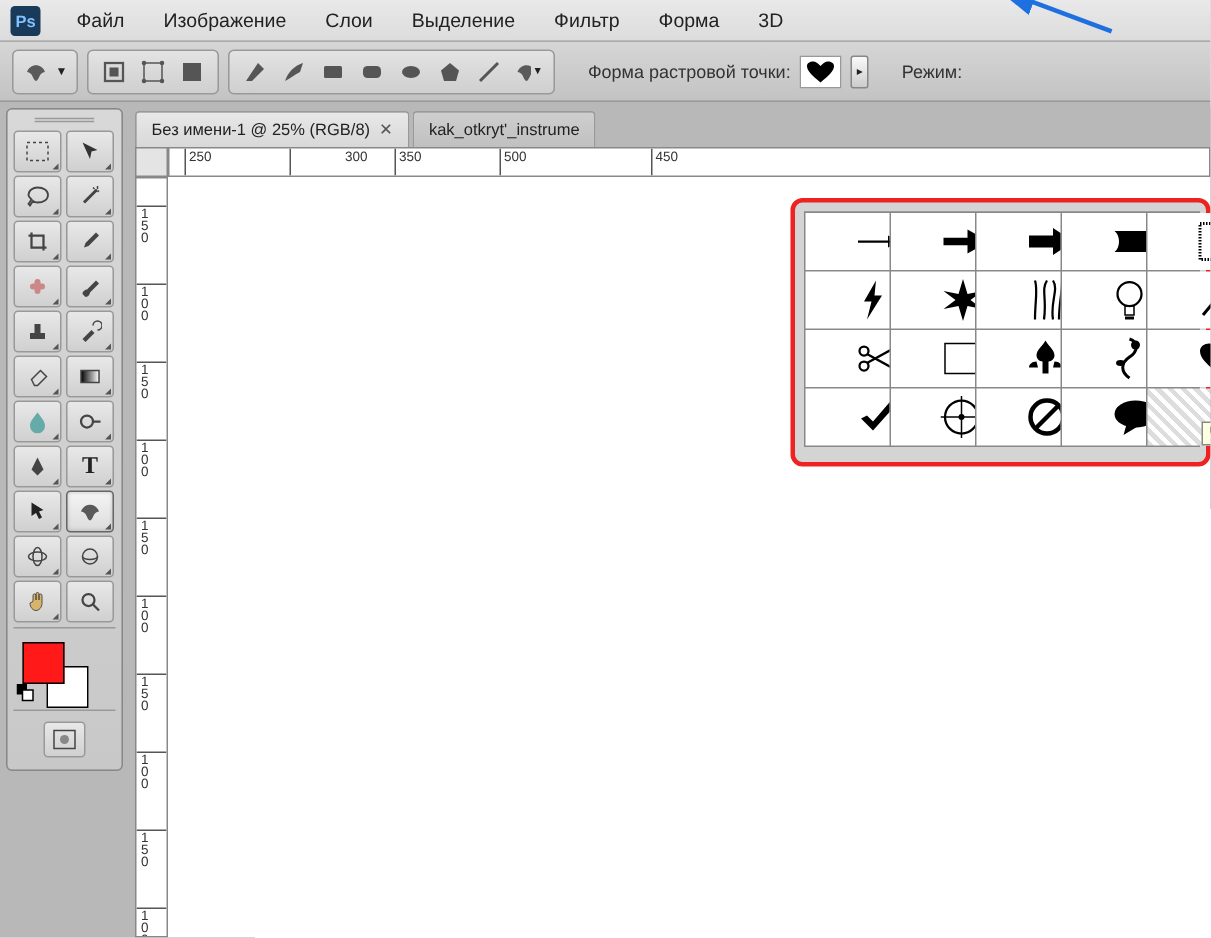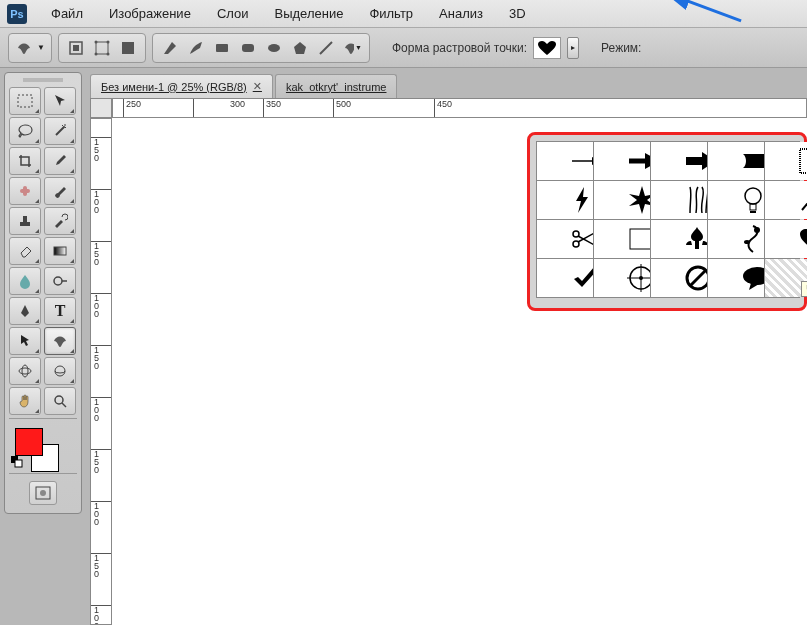--- a/index.html
+++ b/index.html
@@ -20,21 +20,21 @@
   .tool-btn.selected { background:linear-gradient(#f5f5f5,#dcdcdc); border-color:#666; box-shadow:inset 0 0 3px rgba(0,0,0,.2); }
   .tool-btn .tri { position:absolute; right:1px; bottom:1px; width:0; height:0; border-left:4px solid transparent; border-bottom:4px solid #555; }
   .tool-div { height:1px; background:#999; margin:3px 0; }
   .color-swatches { position:relative; height:44px; margin-top:4px; }
   .swatch-fg { position:absolute; left:6px; top:2px; width:28px; height:28px; background:#ff1919; border:1px solid #000; z-index:2; }
   .swatch-bg { position:absolute; left:22px; top:18px; width:28px; height:28px; background:#fff; border:1px solid #000; z-index:1; }
   .mini-swap { position:absolute; left:2px; top:30px; font-size:9px; }
   .quick-mask { display:flex; justify-content:center; margin-top:4px; }
   .doc-area { position:absolute; left:90px; top:4px; right:0; bottom:0; background:#b8b8b8; }
   .tab-strip { display:flex; align-items:flex-end; height:26px; background:#b8b8b8; }
-  .tab { height:24px; padding:4px 10px; background:linear-gradient(#e8e8e8,#d8d8d8); border:1px solid #999; border-bottom:none; border-radius:3px 3px 0 0; margin-right:2px; font-size:11px; display:flex; align-items:center; gap:6px;text-decoration:underline; }
+  .tab { height:24px; padding:4px 10px; background:linear-gradient(#e8e8e8,#d8d8d8); border:1px solid #999; border-bottom:none; border-radius:3px 3px 0 0; margin-right:2px; font-size:11px; display:flex; align-items:center; gap:6px; }
   .tab .close { font-size:11px; color:#555; }
   .tab.inactive { background:linear-gradient(#cfcfcf,#c0c0c0); }
   .canvas-wrap { position:absolute; left:0; top:26px; right:0; bottom:0; background:#b8b8b8; }
   .ruler-h { position:absolute; left:22px; right:0; top:0; height:20px; background:#fff; border:1px solid #888; overflow:hidden; }
   .ruler-v { position:absolute; left:0; top:20px; bottom:0; width:22px; background:#fff; border:1px solid #888; overflow:hidden; }
   .ruler-corner { position:absolute; left:0; top:0; width:22px; height:20px; background:#e4e4e4; border:1px solid #888; }
   .hmark { position:absolute; top:0; height:100%; border-left:1px solid #555; font-size:9px; padding-left:2px; color:#333; }
   .vmark { position:absolute; left:0; width:100%; border-top:1px solid #555; font-size:9px; color:#333; }
   .vmark span { display:block; line-height:8px; padding-left:3px; }
   .canvas { position:absolute; left:22px; top:20px; right:0; bottom:0; background:#fff; }
@@ -54,21 +54,21 @@
     <svg width="22" height="22">
         <rect x="1" y="1" width="20" height="20" rx="3" fill="#1a3a5a"></rect>
         <text x="11" y="15" text-anchor="middle" fill="#7fc2ff" font-size="11" font-weight="bold">Ps</text>
       </svg>
   </div>
   <div class="menu-item">Файл</div>
   <div class="menu-item">Изображение</div>
   <div class="menu-item">Слои</div>
   <div class="menu-item">Выделение</div>
   <div class="menu-item">Фильтр</div>
-  <div class="menu-item">Анализ</div>
+  <div class="menu-item">Форма</div>
   <div class="menu-item">3D</div>
 </div>
 
 <div class="options-bar">
   <div class="opt-group">
     <span>
         <svg width="18" height="18">
           <path d="M3 9c2-6 10-6 12 0-4 0-4 6-6 6s-2-6-6-6z" fill="#5a5a5a"></path>
         </svg>
       </span>

